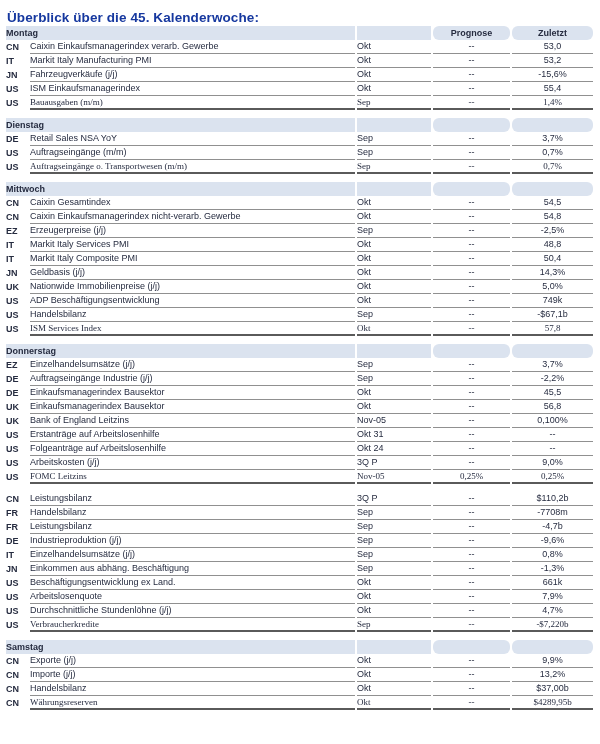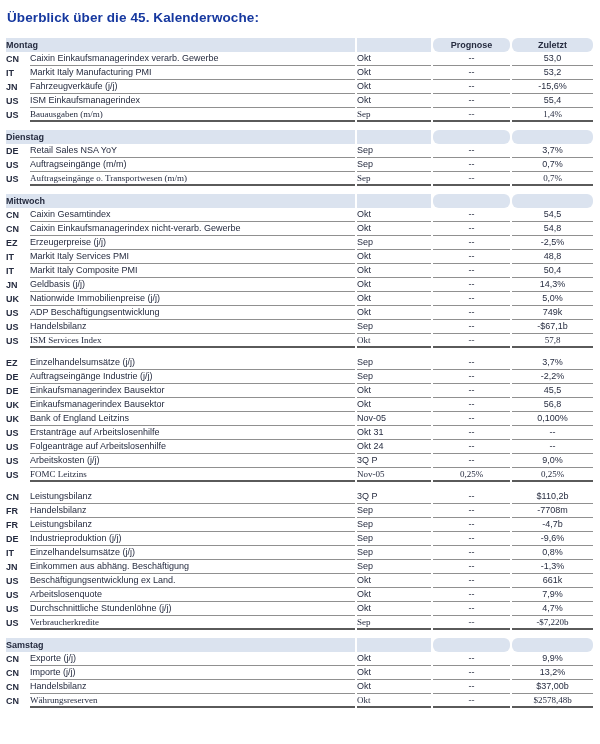--- a/index.html
+++ b/index.html
@@ -14,21 +14,21 @@
   .title {
     margin: 0;
     padding: 9px 16px 0 7px;
     font-size: 13.5px;
     line-height: 17px;
     font-weight: bold;
     color: #16389f;
     letter-spacing: 0.1px;
   }
   table.cal {
-    margin: 12px 0 0 4px;
+    margin: 0 0 0 4px;
     border-collapse: separate;
     border-spacing: 2px 0;
     table-layout: fixed;
     width: 591px;
   }
   table.cal td {
     box-sizing: border-box;
     height: 14px;
     padding: 0;
     font-size: 9px;
@@ -222,20 +222,26 @@
         <tr class="row last">
           <td class="code">US</td>
           <td class="desc bb">ISM Services Index</td>
           <td class="period bb">Okt</td>
           <td class="num bb">--</td>
           <td class="num bb">57,8</td>
         </tr>
         <tr class="spacer">
           <td colspan="5"></td>
         </tr>
+        <tr class="band">
+          <td class="day" colspan="2">Donnerstag</td>
+          <td></td>
+          <td class="colhead"></td>
+          <td class="colhead"></td>
+        </tr>
         <tr class="row">
           <td class="code">EZ</td>
           <td class="desc bb">Einzelhandelsumsätze (j/j)</td>
           <td class="period bb">Sep</td>
           <td class="num bb">--</td>
           <td class="num bb">3,7%</td>
         </tr>
         <tr class="row">
           <td class="code">DE</td>
           <td class="desc bb">Auftragseingänge Industrie (j/j)</td>
@@ -393,17 +399,17 @@
           <td class="desc bb">Handelsbilanz</td>
           <td class="period bb">Okt</td>
           <td class="num bb">--</td>
           <td class="num bb">$37,00b</td>
         </tr>
         <tr class="row last">
           <td class="code">CN</td>
           <td class="desc bb">Währungsreserven</td>
           <td class="period bb">Okt</td>
           <td class="num bb">--</td>
-          <td class="num bb">$2578,48b</td>
+          <td class="num bb">$4289,95b</td>
         </tr>
       </tbody>
   </table>
 </div>
 
 </body></html>

